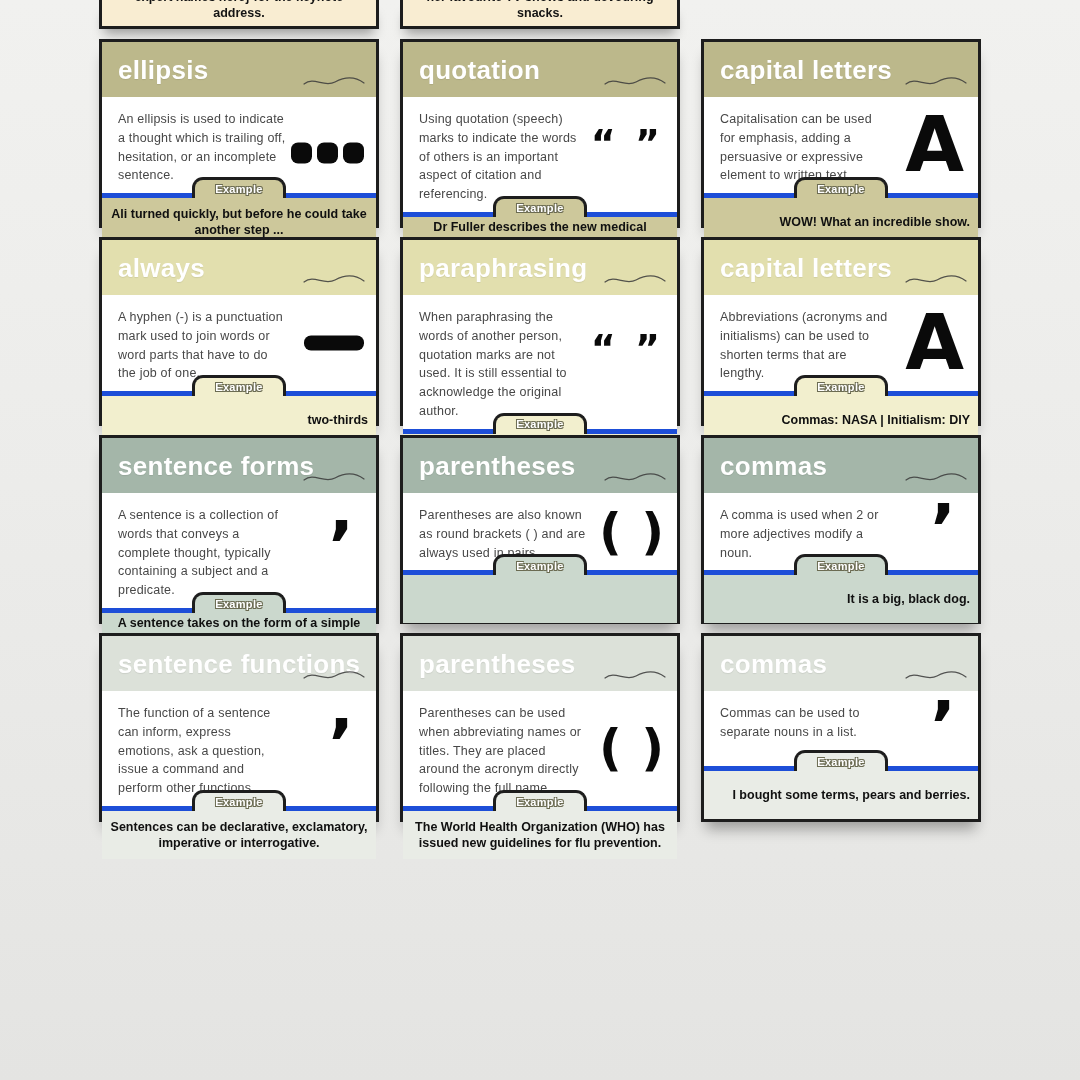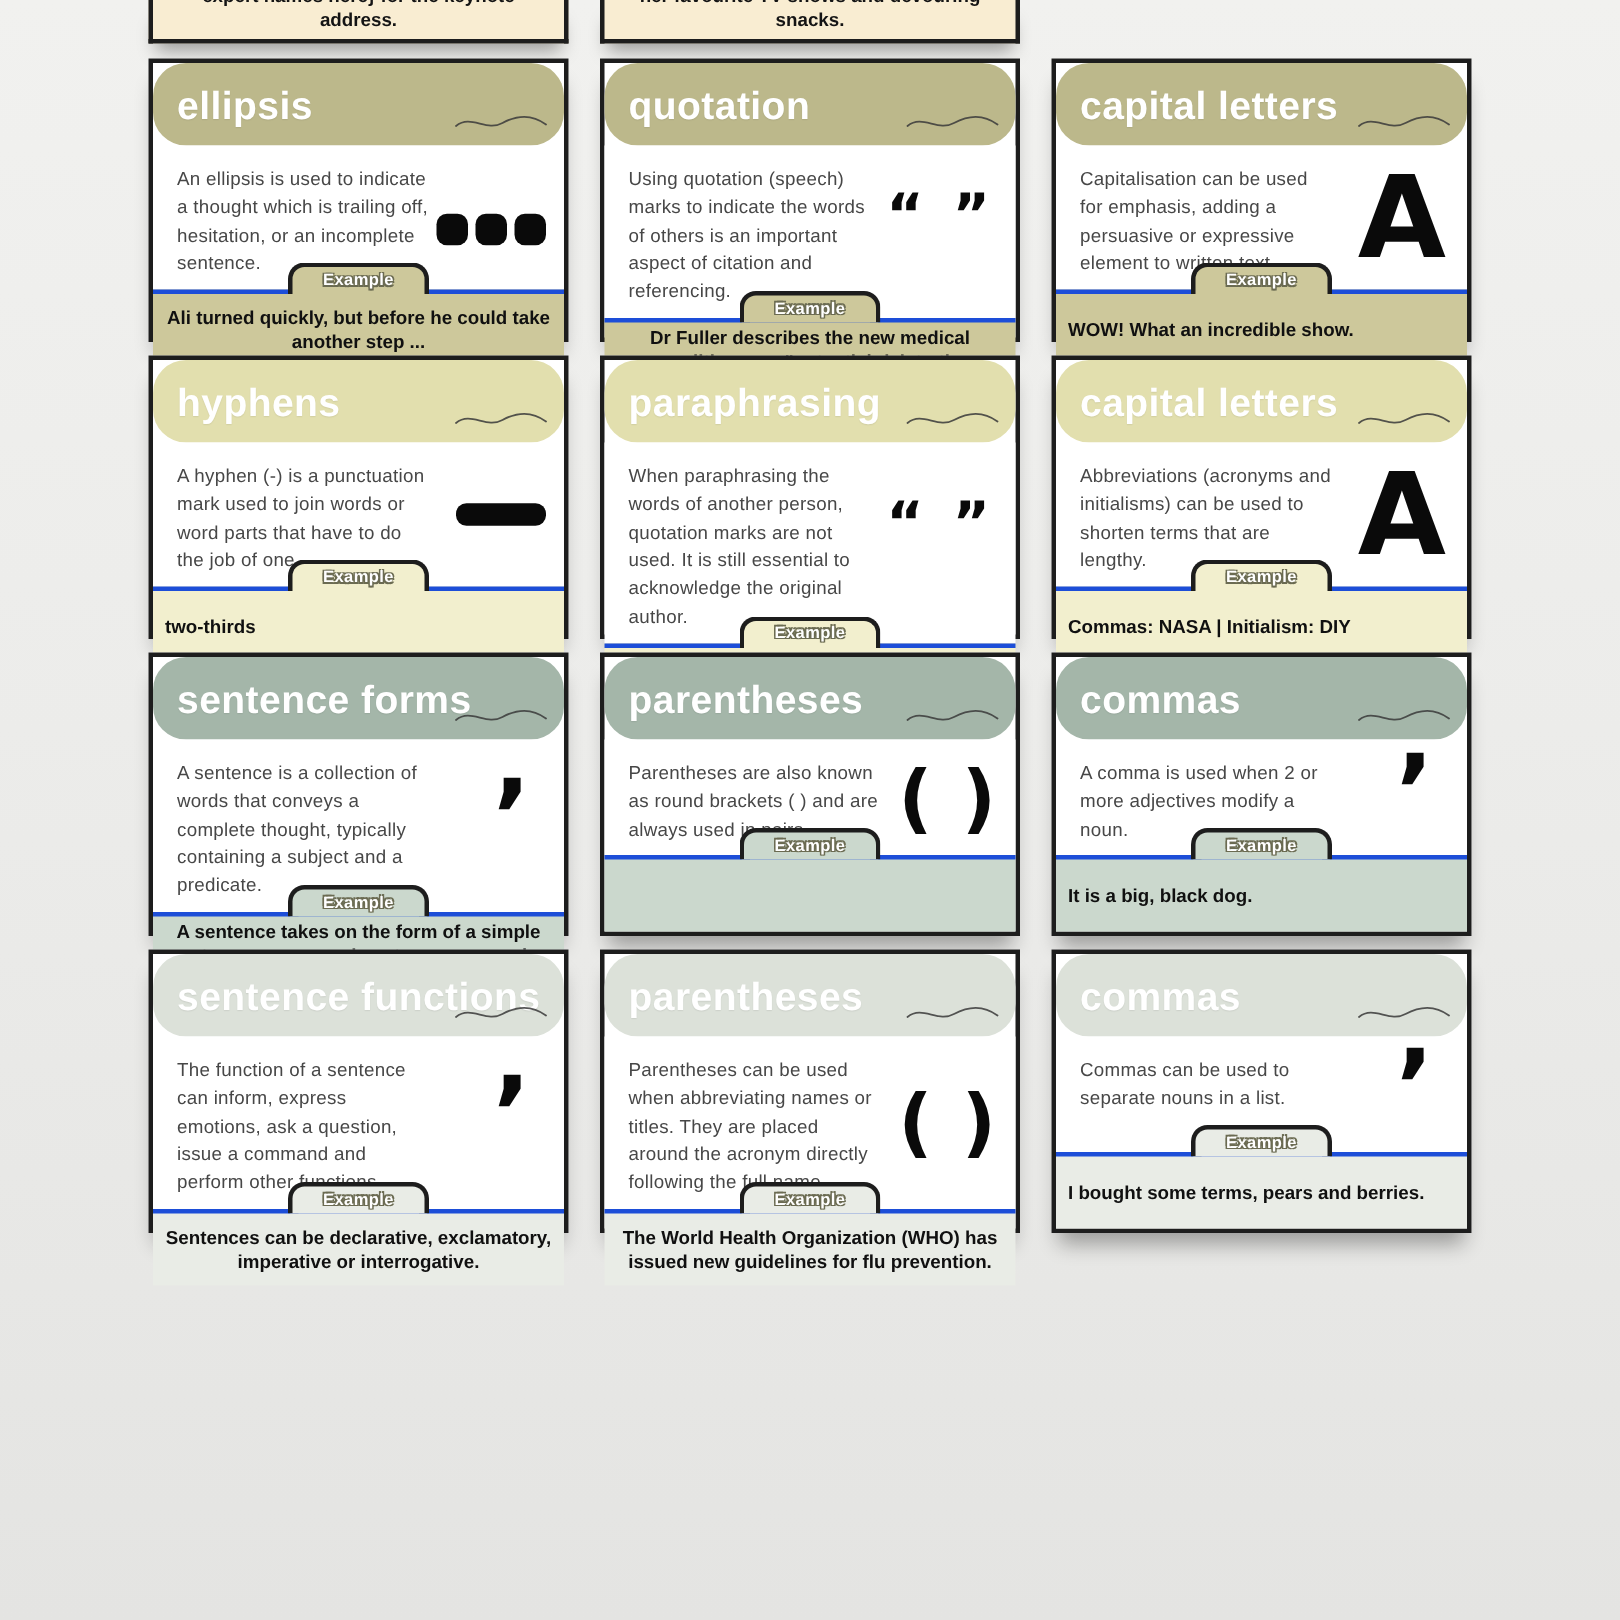--- a/index.html
+++ b/index.html
@@ -25,21 +25,21 @@
   
   .card{
     flex:0 0 280px;box-sizing:border-box;height:189px;
     border:3px solid #1d1d1d;background:#ffffff;
     display:flex;flex-direction:column;
     box-shadow:0 12px 13px -5px rgba(0,0,0,.33);
     position:relative;
   }
   .card-header{
     flex:0 0 55px;background:var(--hdr);position:relative;
-    display:flex;align-items:center;border-radius:22px;
+    display:flex;align-items:center;
   }
   .card-title{
     margin:0;padding:2px 0 0 16px;
     font-size:26px;font-weight:800;letter-spacing:.3px;color:#ffffff;
     text-shadow:0 1px 1px rgba(0,0,0,.08);white-space:nowrap;
   }
   .squiggle{position:absolute;right:10px;bottom:8px;opacity:.85;}
 
   .card-body{flex:1 1 auto;background:#ffffff;position:relative;}
   .definition{
@@ -53,22 +53,22 @@
   }
   .g-dots{top:58%;}
   .dot{width:21px;height:21px;background:#0a0a0a;border-radius:7px;display:inline-block;}
   .g-bar .bar{width:60px;height:15px;background:#0a0a0a;border-radius:7px;display:inline-block;}
   .g-quotes{font-size:38px;letter-spacing:3px;top:40%;right:14px;}
   .g-letter{font-size:76px;top:50%;right:14px;}
   .g-comma{font-size:68px;top:46%;right:22px;}
   .g-parens{font-size:50px;top:50%;right:12px;letter-spacing:1px;}
 
   .card-example{
-    flex:0 0 44px;background:var(--ex);border-top:3px solid #1d4ed8;position:relative;
-    display:flex;align-items:center;justify-content:flex-start;
+    flex:0 0 44px;background:var(--ex);border-top:5px solid #1d4ed8;position:relative;
+    display:flex;align-items:center;justify-content:flex-end;
     padding:2px 8px;text-align:center;
     font-size:12.5px;font-weight:700;color:#101010;line-height:1.3;
   }
   .example-text{margin:0;}
   .example-tab{
     position:absolute;top:-21px;left:50%;transform:translateX(-50%);
     width:94px;height:21px;box-sizing:border-box;
     background:var(--ex);border:3px solid #1d1d1d;border-bottom:none;
     border-radius:11px 11px 0 0;z-index:2;
     display:flex;align-items:center;justify-content:center;
@@ -146,21 +146,21 @@
       <div class="example-tab">
         <span class="example-label">Example</span>
       </div>
       <p class="example-text">WOW! What an incredible show.</p>
     </footer>
   </article>
     </div>
     <div class="card-row">
       <article class="card" style="--hdr: #e2dfae; --ex: #f2efce;">
     <header class="card-header">
-      <h2 class="card-title">hyphens</h2>
+      <h2 class="card-title">always</h2>
       <svg class="squiggle" width="64" height="14" viewBox="0 0 64 14" aria-hidden="true">
         <path d="M2 9 C 12 1, 22 13, 33 7 S 54 2, 62 8" fill="none" stroke="#3a3a3a" stroke-width="1.2" stroke-linecap="round"></path>
       </svg>
     </header>
     <div class="card-body">
       <p class="definition">A hyphen (-) is a punctuation mark used to join words or word parts that have to do the job of one.</p>
       <div class="glyph g-bar">
             <span class="bar"></span>
           </div>
     </div>

